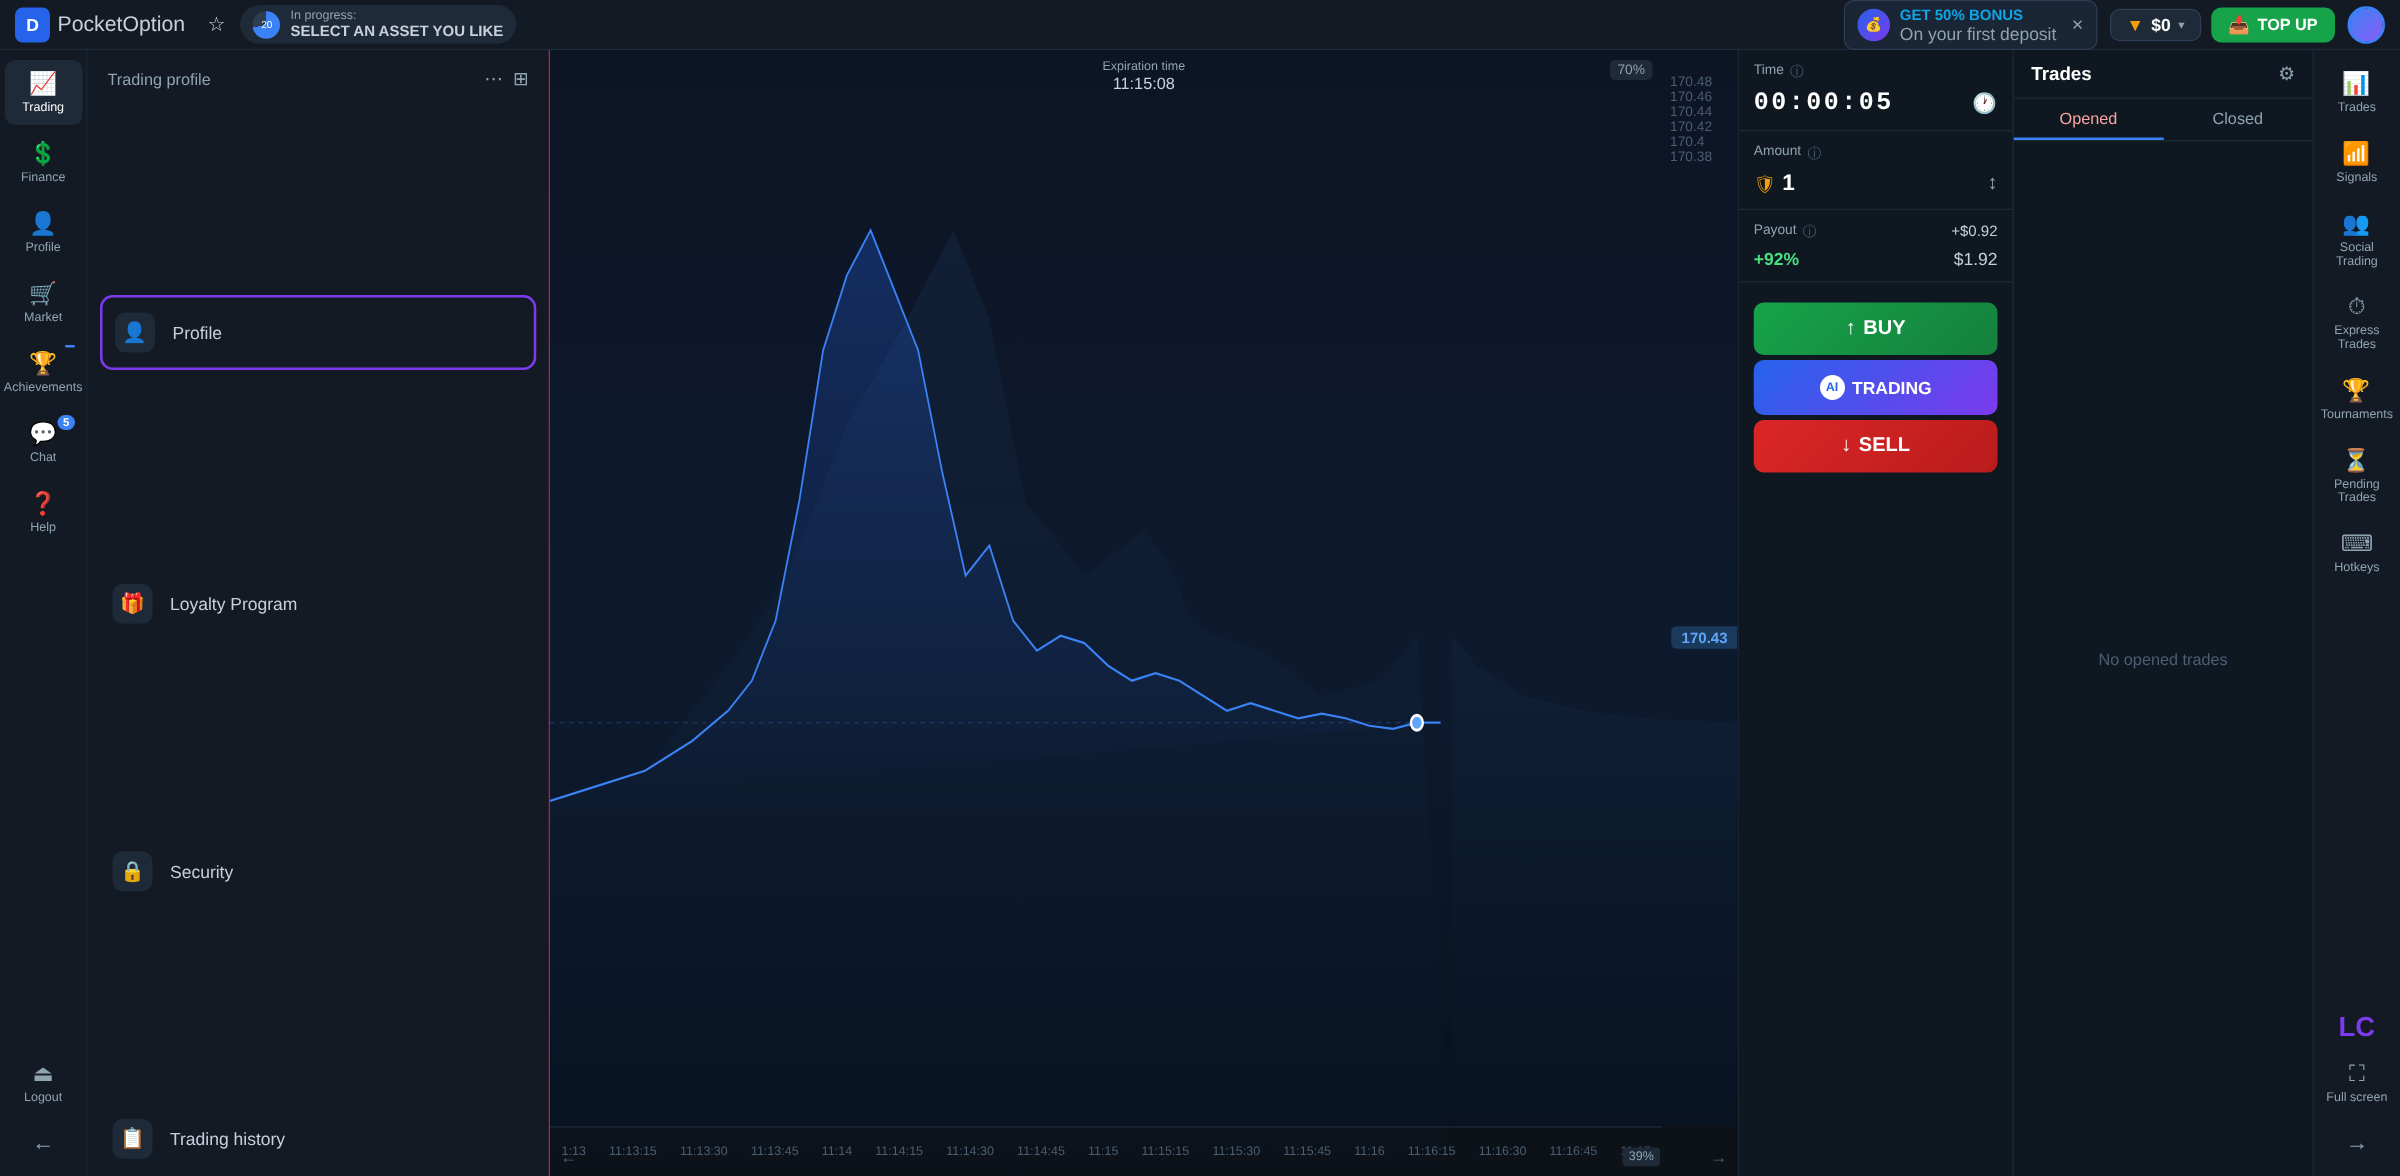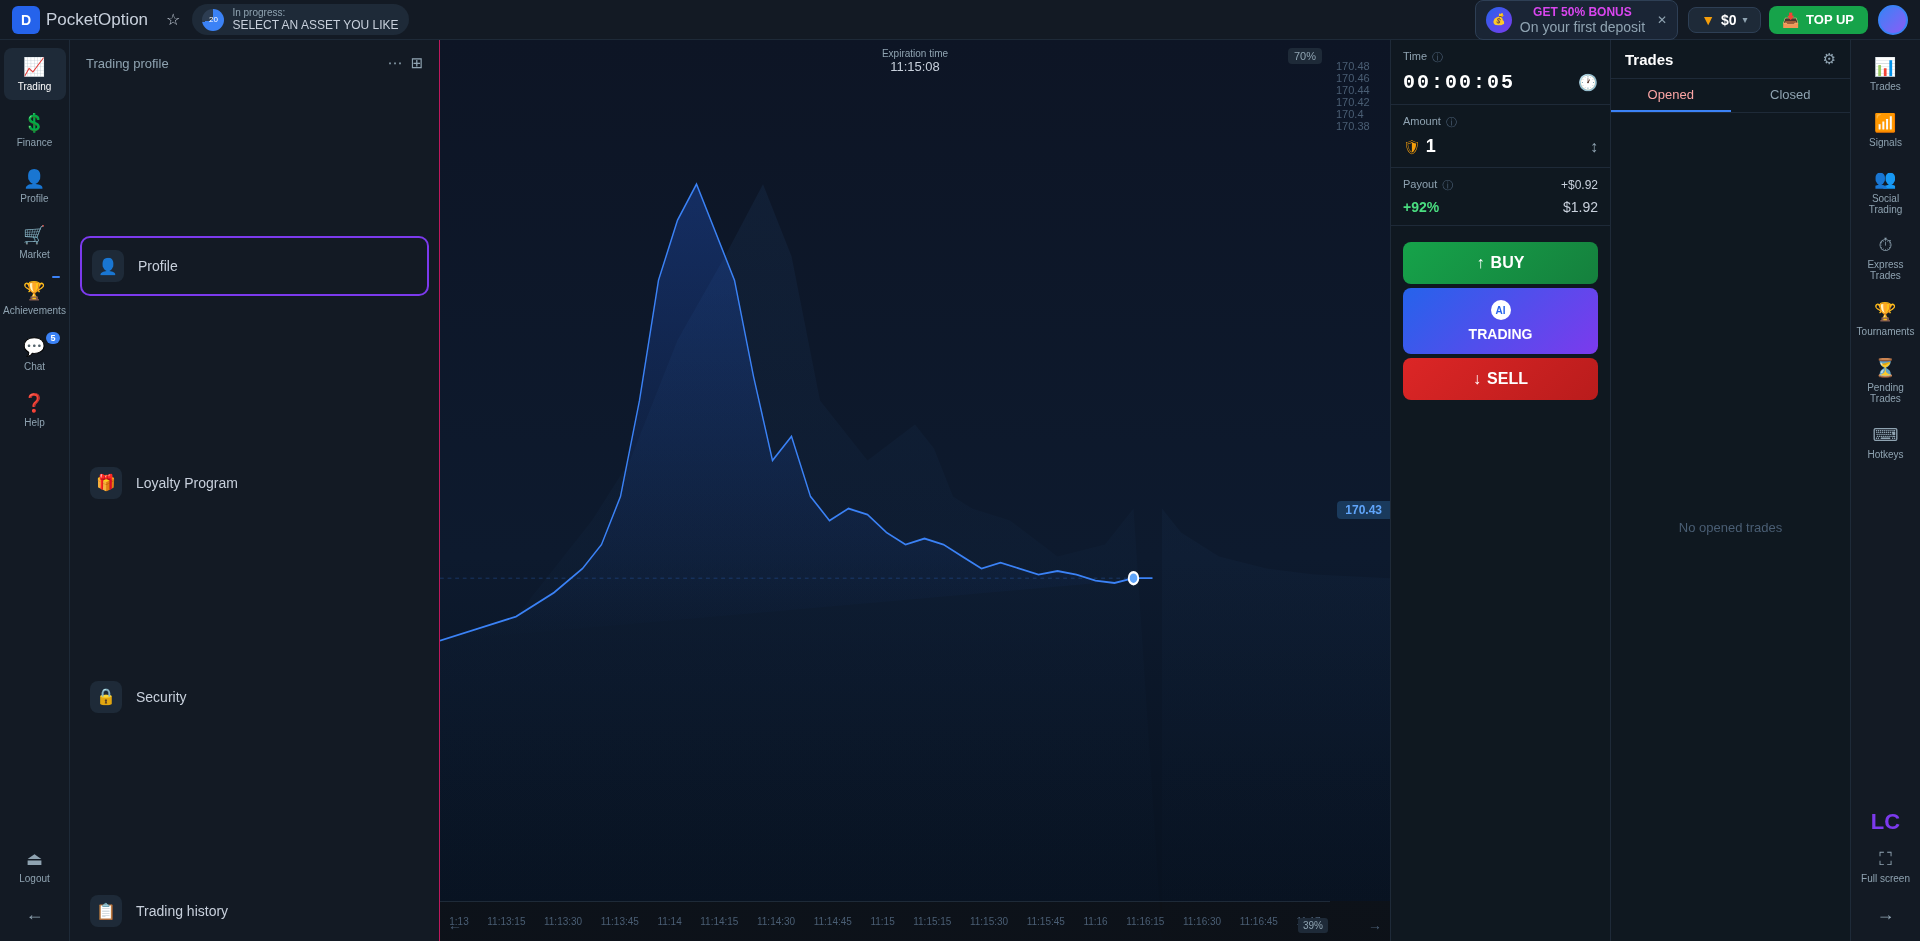--- a/index.html
+++ b/index.html
@@ -73,42 +73,42 @@
       height: 22px;
       border-radius: 50%;
       background: conic-gradient(#3b82f6 72%, #2d3d52 0);
       display: flex;
       align-items: center;
       justify-content: center;
       font-size: 8px;
       color: #fff;
     }
     .progress-label { font-size: 10px; color: #8fa3b1; }
-    .progress-value { font-size: 12px; color: #c8d0dc; font-weight: 400; }
+    .progress-value { font-size: 12px; color: #c8d0dc; font-weight: 700; }
     .topbar-spacer { flex: 1; }
     .bonus-banner {
       display: flex;
       align-items: center;
       background: #1a2535;
       border: 1px solid #2e3f55;
       border-radius: 8px;
       padding: 4px 10px;
       gap: 8px;
       margin-right: 10px;
       cursor: pointer;
     }
     .bonus-avatar {
       width: 26px;
       height: 26px;
       border-radius: 50%;
       background: linear-gradient(135deg, #2563eb, #7c3aed);
       display: flex; align-items: center; justify-content: center;
       font-size: 11px; color: #fff; font-weight: bold;
     }
-    .bonus-text { font-size: 12px; color: #d946ef; font-weight: 600; text-align: center; }
+    .bonus-text { font-size: 12px; color: #0ea5e9; font-weight: 600; }
     .bonus-sub { font-size: 14px; color: #8fa3b1; }
     .bonus-close { color: #8fa3b1; font-size: 12px; cursor: pointer; margin-left: 4px; }
     .balance-btn {
       display: flex;
       align-items: center;
       background: #1e2a38;
       border: 1px solid #2e3f55;
       border-radius: 8px;
       padding: 4px 12px;
       gap: 6px;
@@ -384,21 +384,20 @@
       padding: 12px;
       font-size: 14px;
       font-weight: 700;
       cursor: pointer;
       width: 100%;
       display: flex;
       align-items: center;
       justify-content: center;
       gap: 6px;
       margin: 4px 0;
-      flex-direction: column;
     }
     .sell-btn {
       background: linear-gradient(135deg, #dc2626, #b91c1c);
       color: #fff;
       border: none;
       border-radius: 8px;
       padding: 12px;
       font-size: 16px;
       font-weight: 700;
       cursor: pointer;

